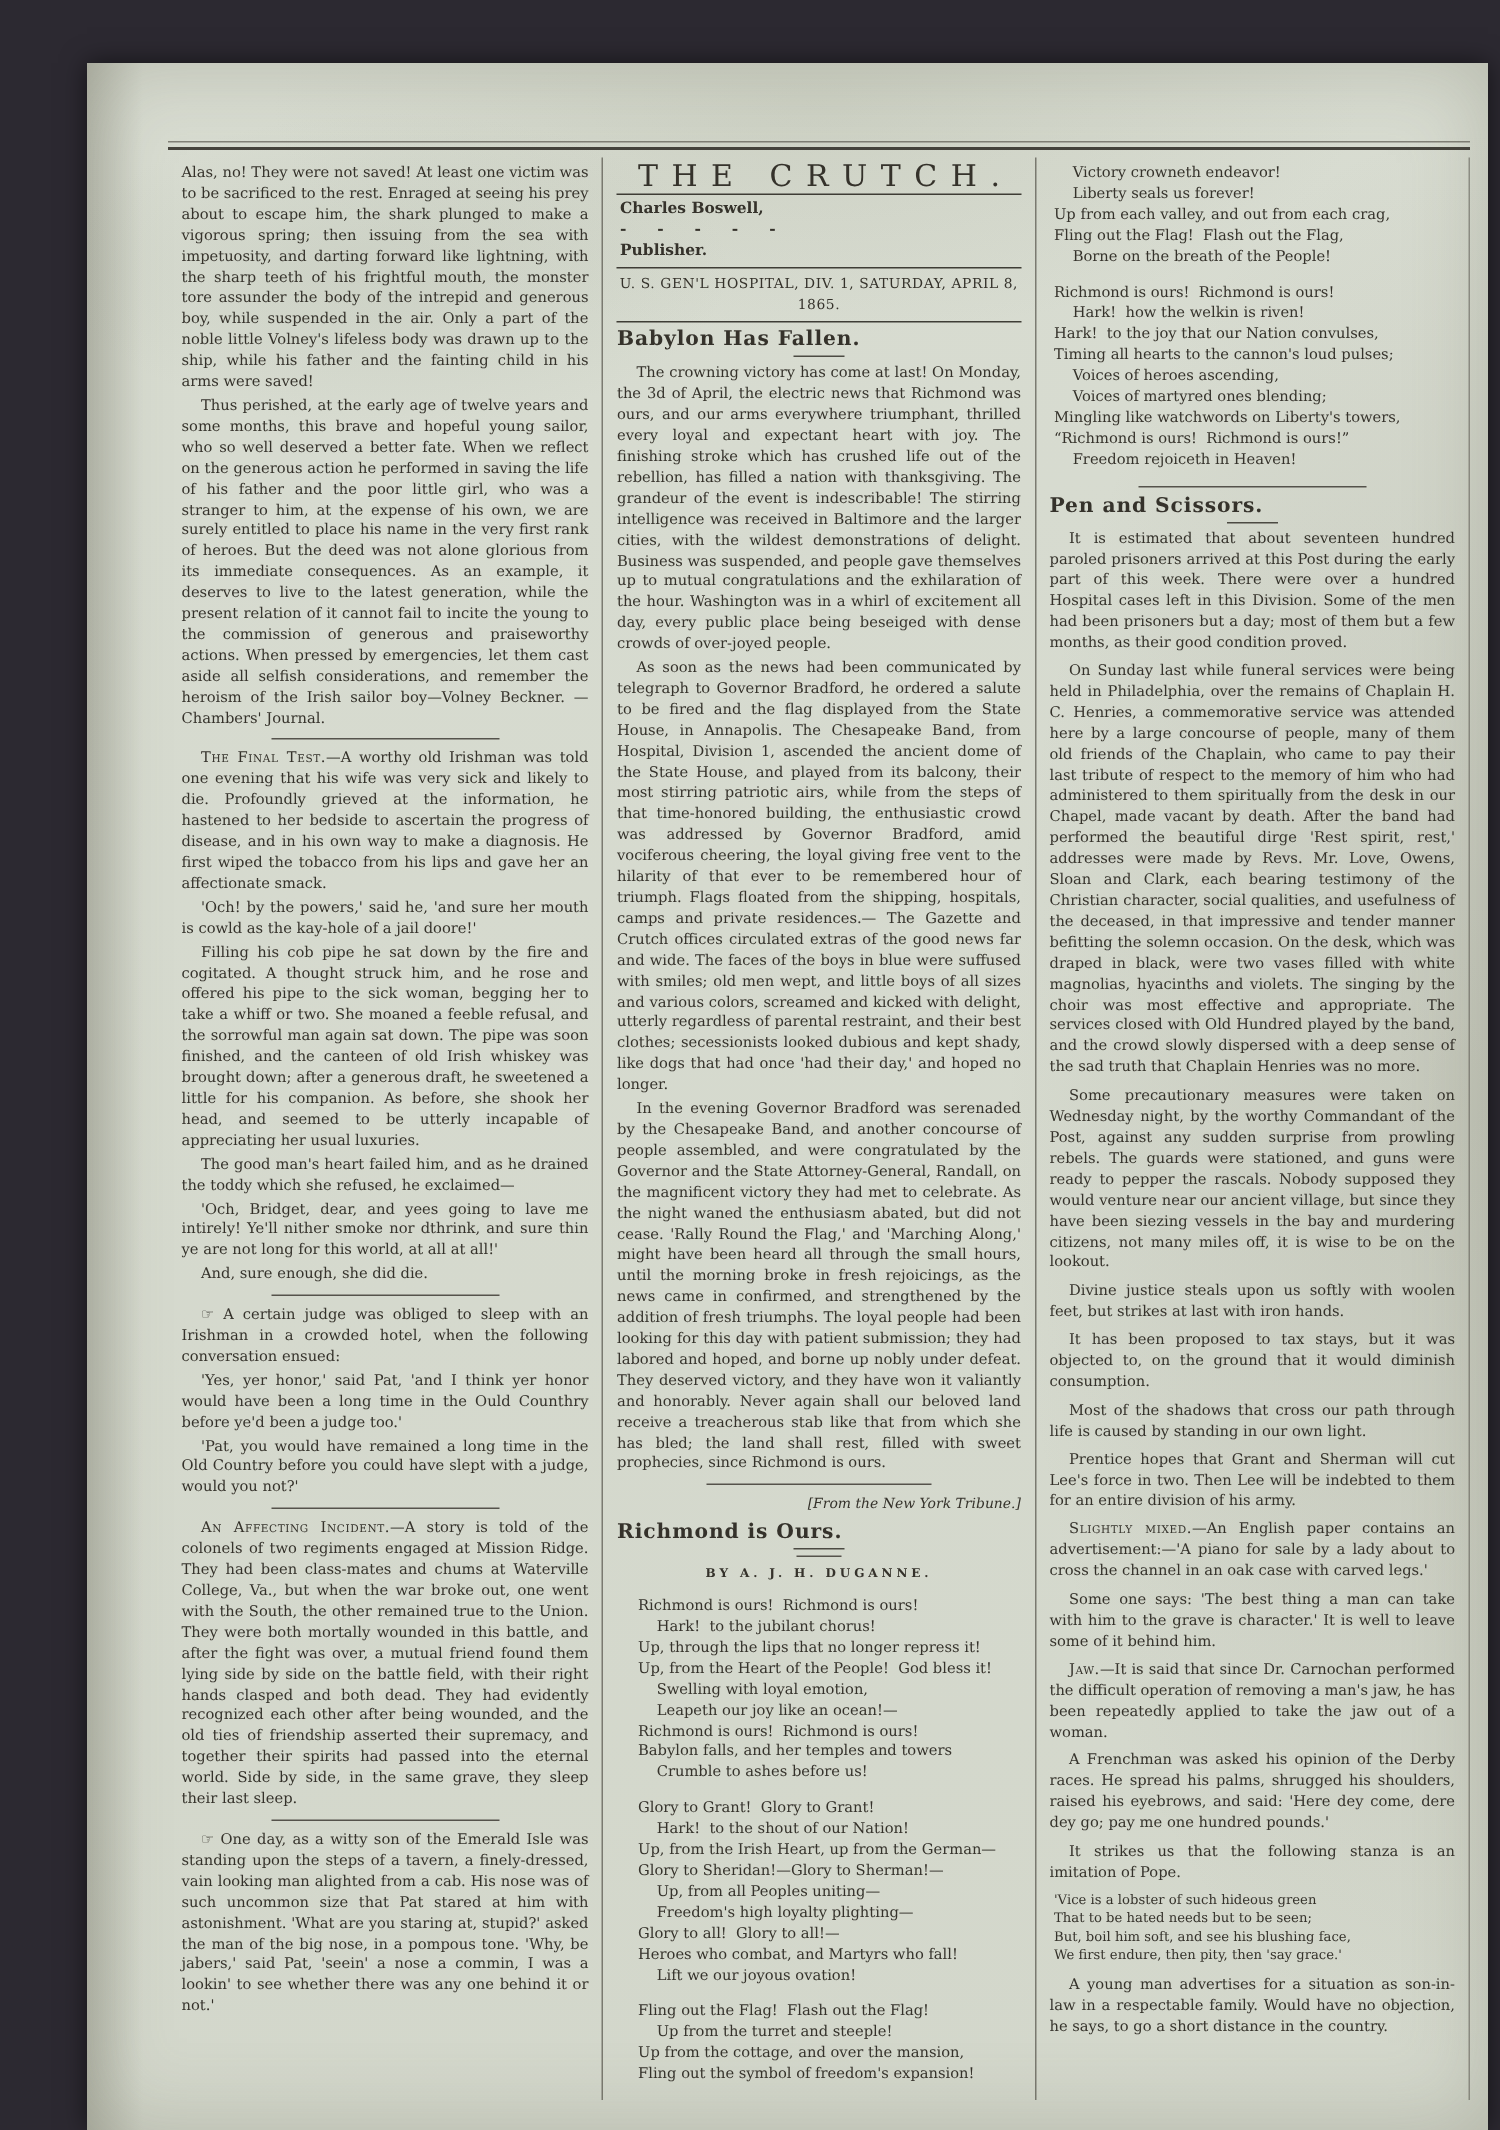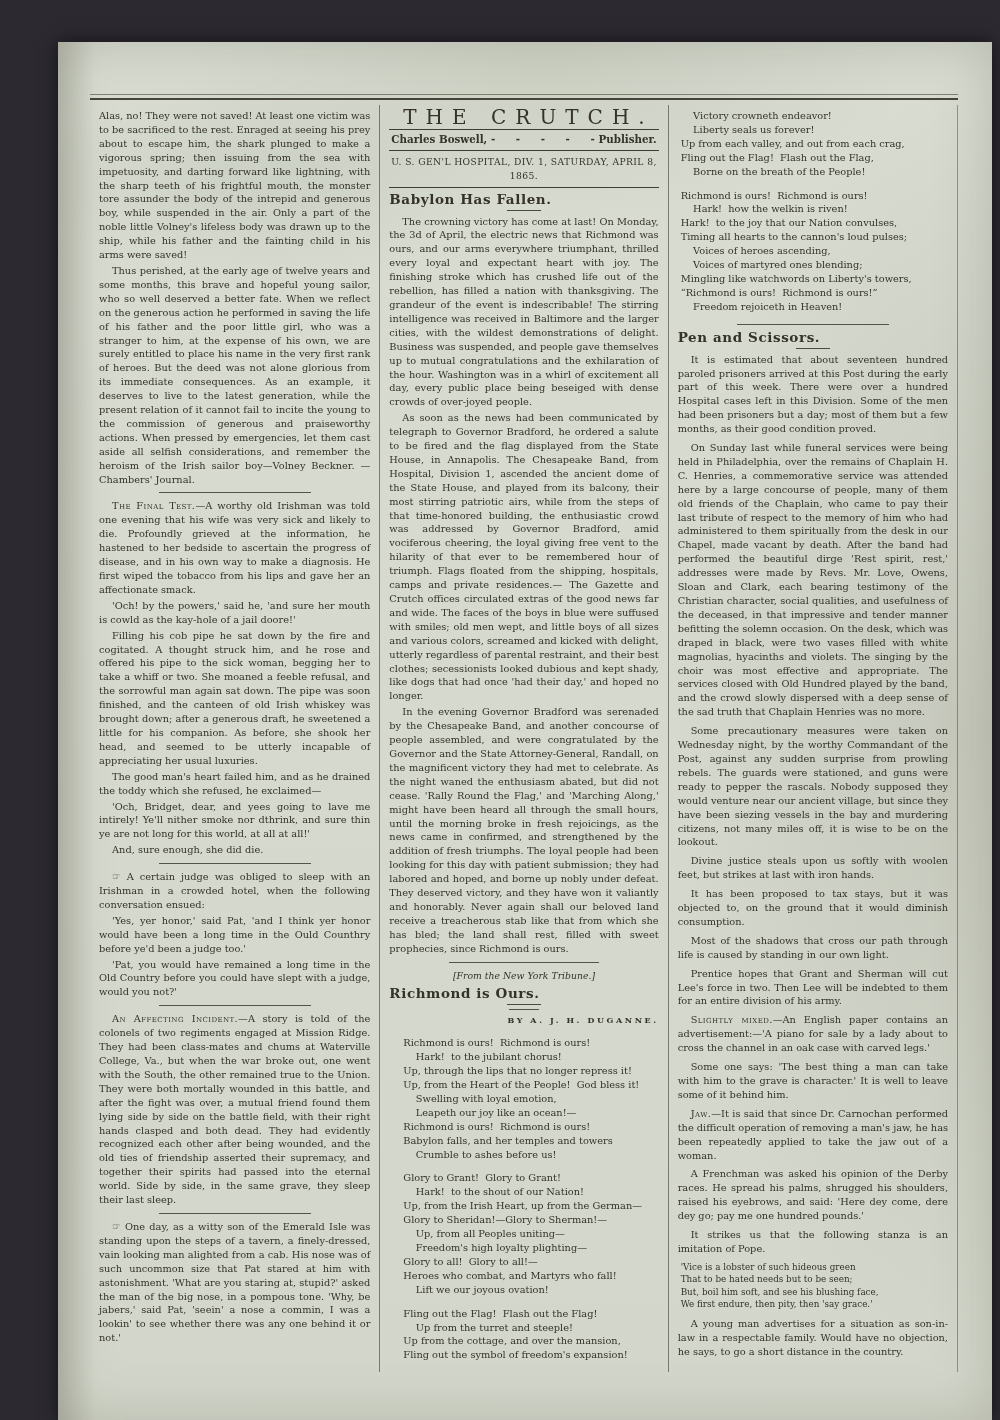--- a/index.html
+++ b/index.html
@@ -14,21 +14,21 @@
     background:
       radial-gradient(ellipse 320px 150px at 22% 10%, rgba(150,160,142,.18), transparent 70%),
       radial-gradient(ellipse 420px 900px at 98% 50%, rgba(122,120,102,.18), transparent 72%),
       radial-gradient(ellipse 520px 220px at 52% 2%, rgba(168,172,152,.22), transparent 70%),
       linear-gradient(90deg, rgba(110,110,95,.28), transparent 4%),
       linear-gradient(#d8dcd1,#d3d7cb);
     box-shadow: inset 0 0 55px rgba(96,96,80,.28), 0 0 16px rgba(0,0,0,.55);
     overflow:hidden;
   }
   .content{
-    position:absolute;left:32px;top:52px;width:868px;
+    position:absolute;left:54px;top:52px;width:868px;
     color:#35322b;
   }
   .top-rule{
     border-top:1px solid rgba(58,54,46,.55);
     border-bottom:2.5px solid rgba(44,41,35,.85);
     height:3px;margin-bottom:5px;
   }
   .cols{
     display:grid;grid-template-columns:1fr 1fr 1fr;
   }
@@ -39,35 +39,35 @@
   .col-mid{border-left:1px solid rgba(62,58,50,.6);border-right:1px solid rgba(62,58,50,.6);}
   .col-right{border-right:1px solid rgba(62,58,50,.45);}
   .para{margin:0 0 2px 0;text-indent:13px;}
   .para.flush{text-indent:0;}
   .col-right .para{margin-bottom:5px;}
   .lead{font-variant:small-caps;letter-spacing:.4px;}
   .sep-rule{width:56%;margin:6px auto 6px auto;border-top:1px solid rgba(52,49,42,.8);height:0;}
   .head-wrap{margin:5px 0 4px 0;}
   .article-head{text-align:left;font-weight:bold;font-size:13.5px;letter-spacing:.6px;text-indent:0;}
   .head-rule{width:34px;margin:3px auto 2px auto;border-top:1.5px solid rgba(52,49,42,.85);height:0;}
-  .attr-line{text-align:center;font-style:italic;text-indent:0;margin:2px 0 1px 0;font-size:9.3px;}
-  .byline{text-align:right;font-size:8px;letter-spacing:2.6px;font-weight:bold;margin:1px 0 8px 0;}
+  .attr-line{text-align:right;font-style:italic;text-indent:0;margin:2px 0 1px 0;font-size:9.3px;}
+  .byline{text-align:center;font-size:8px;letter-spacing:2.6px;font-weight:bold;margin:1px 0 8px 0;}
   .byline-rule{width:30px;margin:4px auto 4px auto;border-top:1px solid rgba(52,49,42,.8);height:0;}
   .stanza{margin:0 0 10px 14px;text-align:left;}
   .col-right .stanza{margin-left:3px;}
   .poem-line{white-space:pre;text-indent:0;}
   .stanza-small{font-size:8.8px;line-height:12.5px;margin-left:34px;margin-bottom:6px;}
   
   .masthead{margin-bottom:2px;}
   .mast-title{
     text-align:center;font-size:20px;letter-spacing:9px;font-weight:500;
     padding:2px 0 4px 9px;
   }
   .mast-rule{border-top:1.5px solid rgba(46,43,37,.9);height:0;}
-  .pub-row{display:flex;align-items:baseline;font-weight:bold;font-size:10.3px;padding:3px 2px 3px 2px;}
+  .pub-row{display:flex;align-items:baseline;font-weight:bold;font-size:10.3px;padding:3px 2px 3px 2px;flex-direction:column;}
   .pub-dashes{flex:1;text-align:center;word-spacing:17px;font-weight:bold;}
   .dateline{text-align:center;font-size:9.2px;letter-spacing:.4px;padding:4px 0 4px 0;}
 </style>
 </head>
 <body>
 
 <div class="backdrop"></div>
 
 <div class="paper">
   <div class="content">

